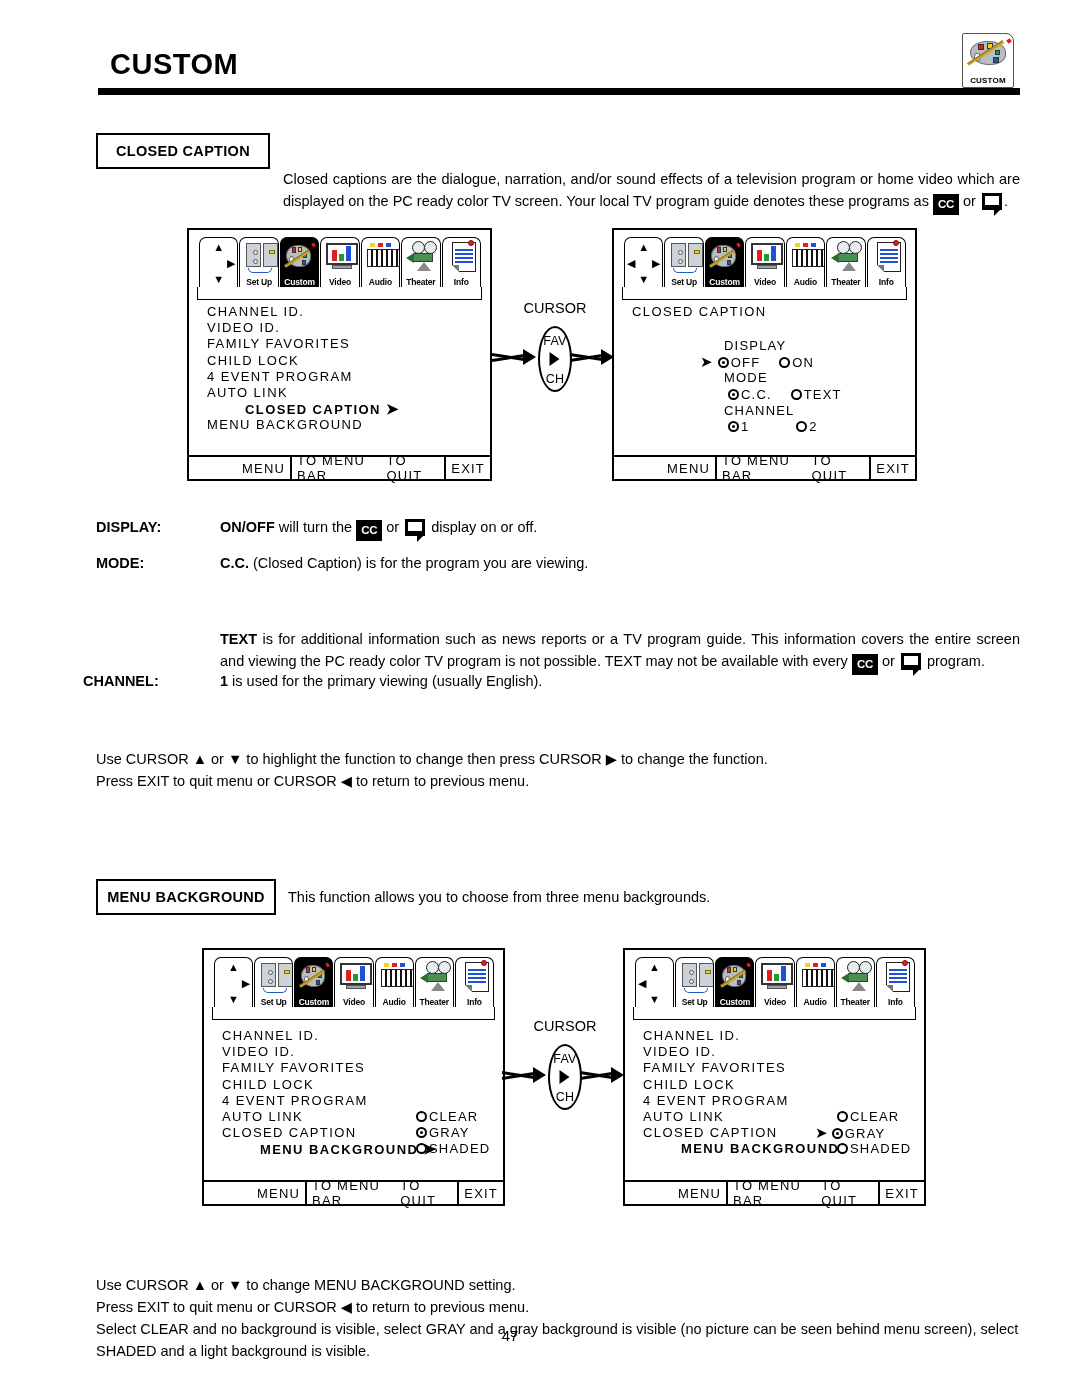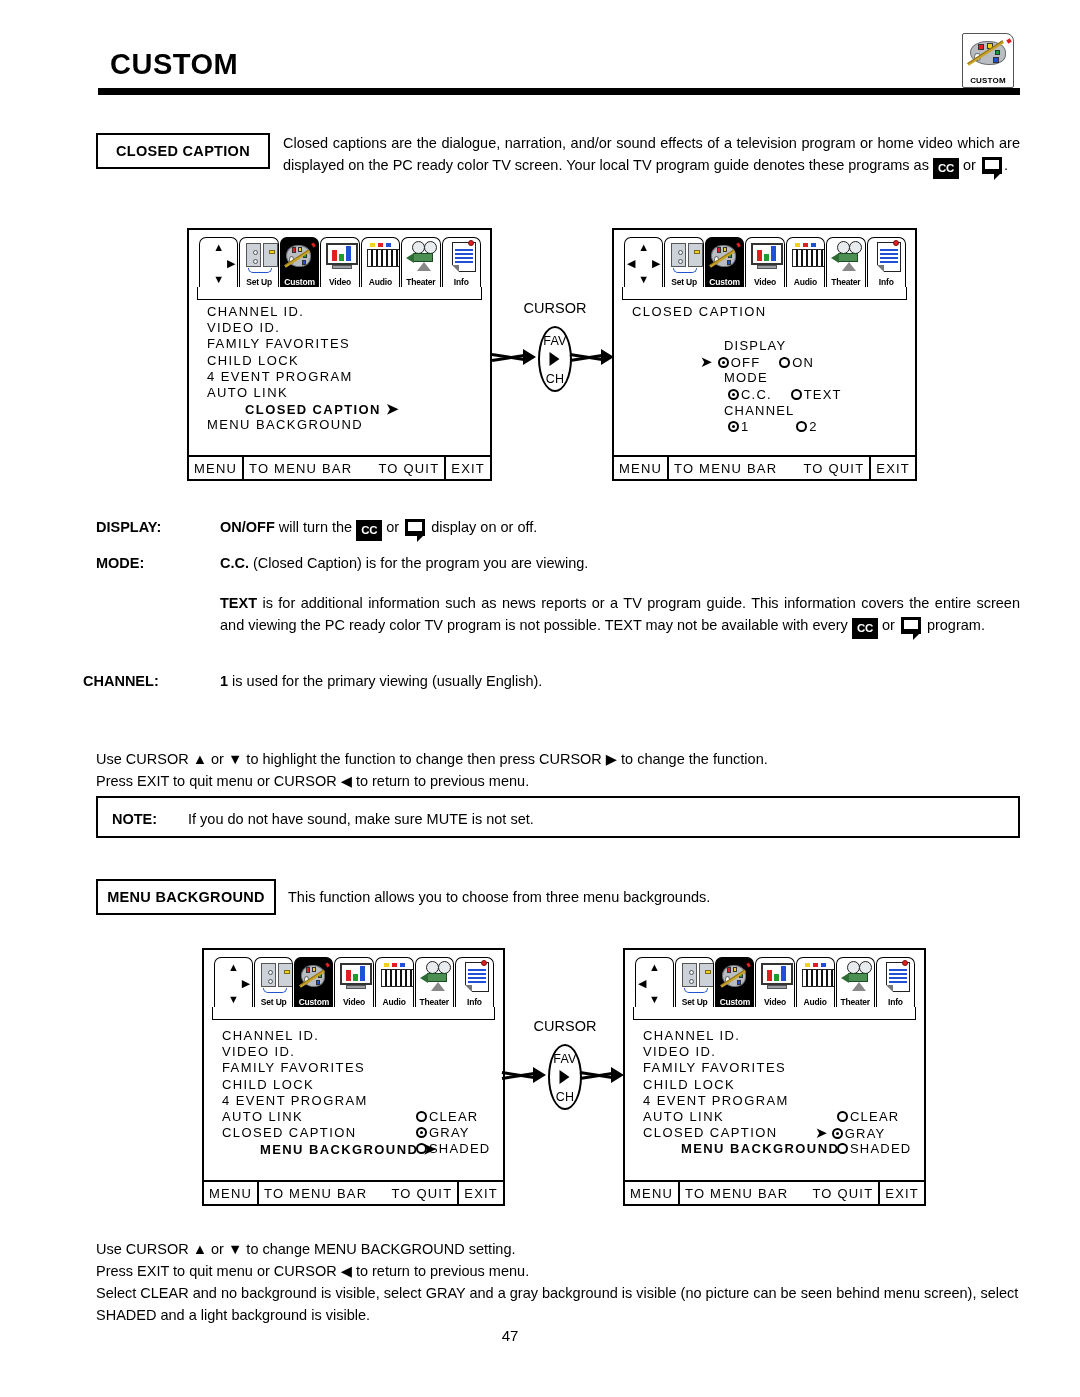--- a/index.html
+++ b/index.html
@@ -64,20 +64,21 @@
   .label-box {
     position:absolute; border:2px solid #000; background:#fff;
     display:flex; align-items:center; justify-content:center;
     font-weight:bold; font-size:14.5px; letter-spacing:.3px;
   }
 
   
   .para {
     position:absolute; font-size:14.5px; line-height:22px;
     text-align:justify;
+    margin-top:36px;
   }
   .para.nojust { text-align:left; }
   .b { font-weight:bold; }
 
   
   .cc-glyph {
     display:inline-block; background:#000; color:#fff;
     font-weight:bold; font-size:11.5px; line-height:13px;
     padding:2px 3px 2px 3px; border:2px solid #000;
     vertical-align:-2px; letter-spacing:-.3px;
@@ -256,21 +257,21 @@
     border-radius:50%; vertical-align:-1px; position:relative; margin-right:2px;
     background:#fff;
   }
   .radio.on::after {
     content:""; position:absolute; left:2px; top:2px;
     width:3px; height:3px; background:#000; border-radius:50%;
   }
   .osd-foot {
     position:absolute; left:0; bottom:0; width:100%; height:24px;
     border-top:2px solid #000; display:flex; align-items:center;
-    font-size:13px; letter-spacing:1.2px;
+    font-size:13px; letter-spacing:1.2px;padding-left:48px;
   }
   .osd-foot .cell { height:100%; display:flex; align-items:center; padding:0 5px; }
   .osd-foot .c1 { border-right:2px solid #000; }
   .osd-foot .c2 { border-right:2px solid #000; flex:1; justify-content:space-between; }
   .osd-foot .c3 { }
 
   
   .cursor-grp { position:absolute; }
   .cursor-grp .clab {
     position:absolute; left:50%; top:0; transform:translateX(-50%);
@@ -629,24 +630,20 @@
       <span class="b">1</span>
       <span>is used for the primary viewing (usually English).</span>
     </div>
   </div>
 
   <div class="lineblk" style="left:96px; top:748px; width:930px;">
     <div>Use CURSOR ▲ or ▼ to highlight the function to change then press CURSOR ▶ to change the function.</div>
     <div>Press EXIT to quit menu or CURSOR ◀ to return to previous menu.</div>
   </div>
 
-  <div class="note-box" style="left:96px; top:796px; width:924px; height:42px;">
-    <div class="nlab">NOTE:</div>
-    <div class="ntxt">If you do not have sound, make sure MUTE is not set.</div>
-  </div>
 
   <div class="label-box" style="left:96px; top:879px; width:180px; height:36px;">
     <span>MENU BACKGROUND</span>
   </div>
   <div class="lineblk" style="left:288px; top:886px; width:700px;">This function allows you to choose from three menu backgrounds.</div>
 
   <div class="osd" style="left:202px; top:948px; width:303px; height:258px;">
     <div class="osd-bar">
       <div class="tab padtab">
         <span class="ar up">▲</span>

